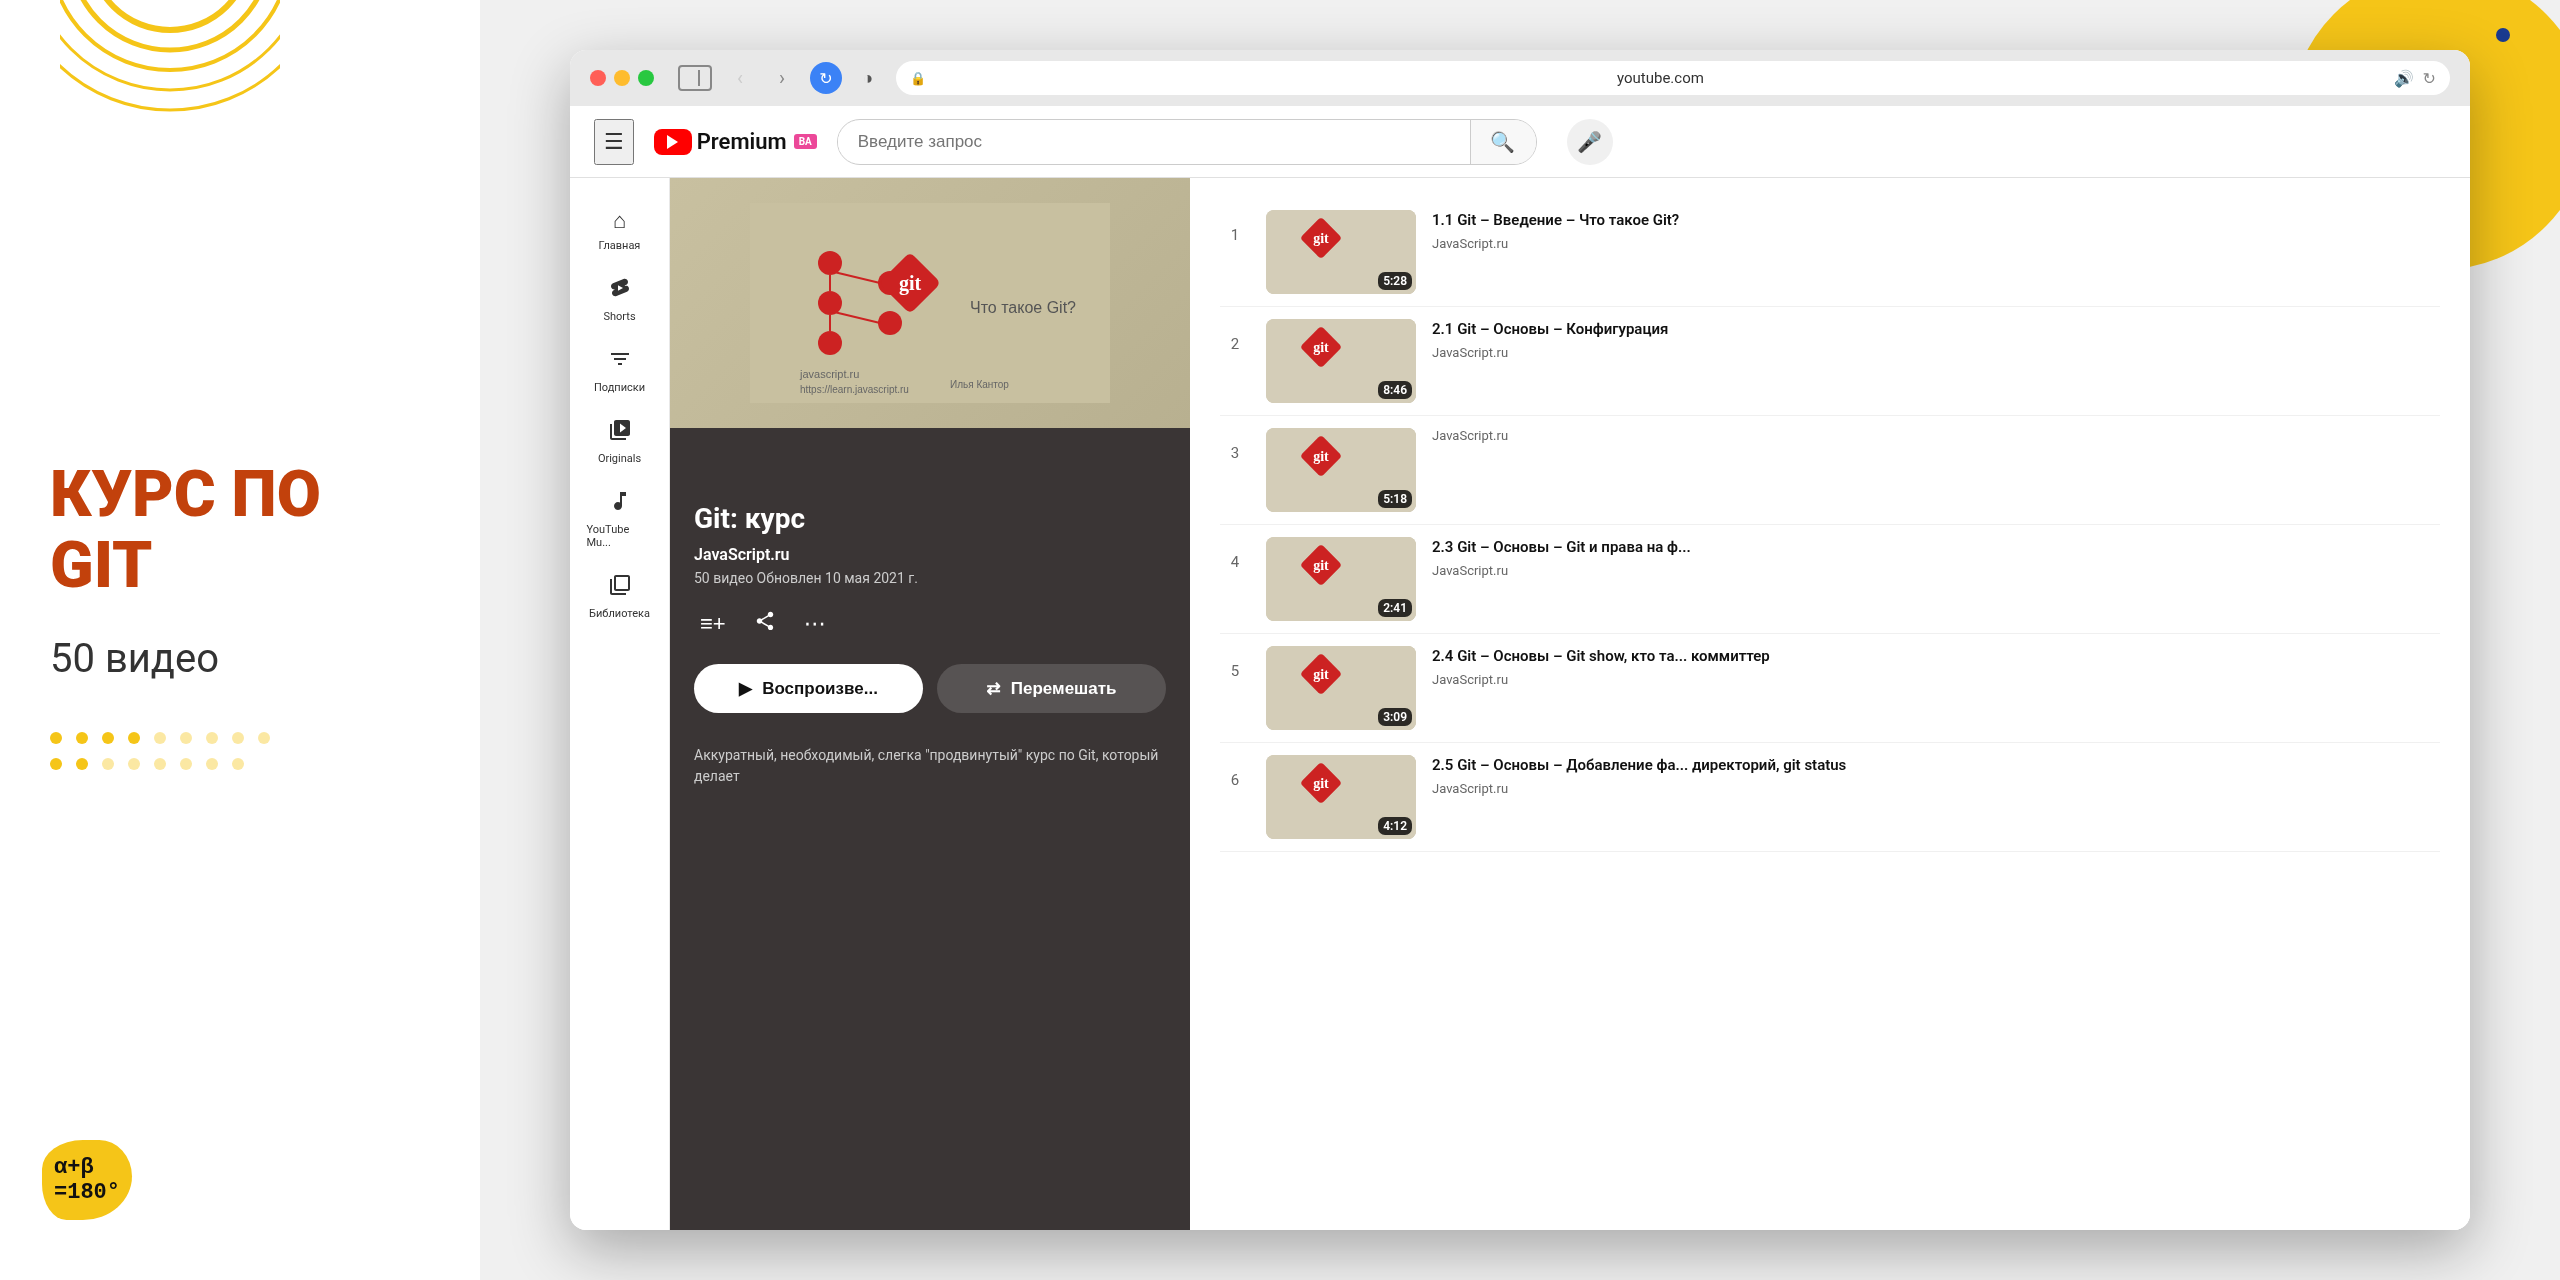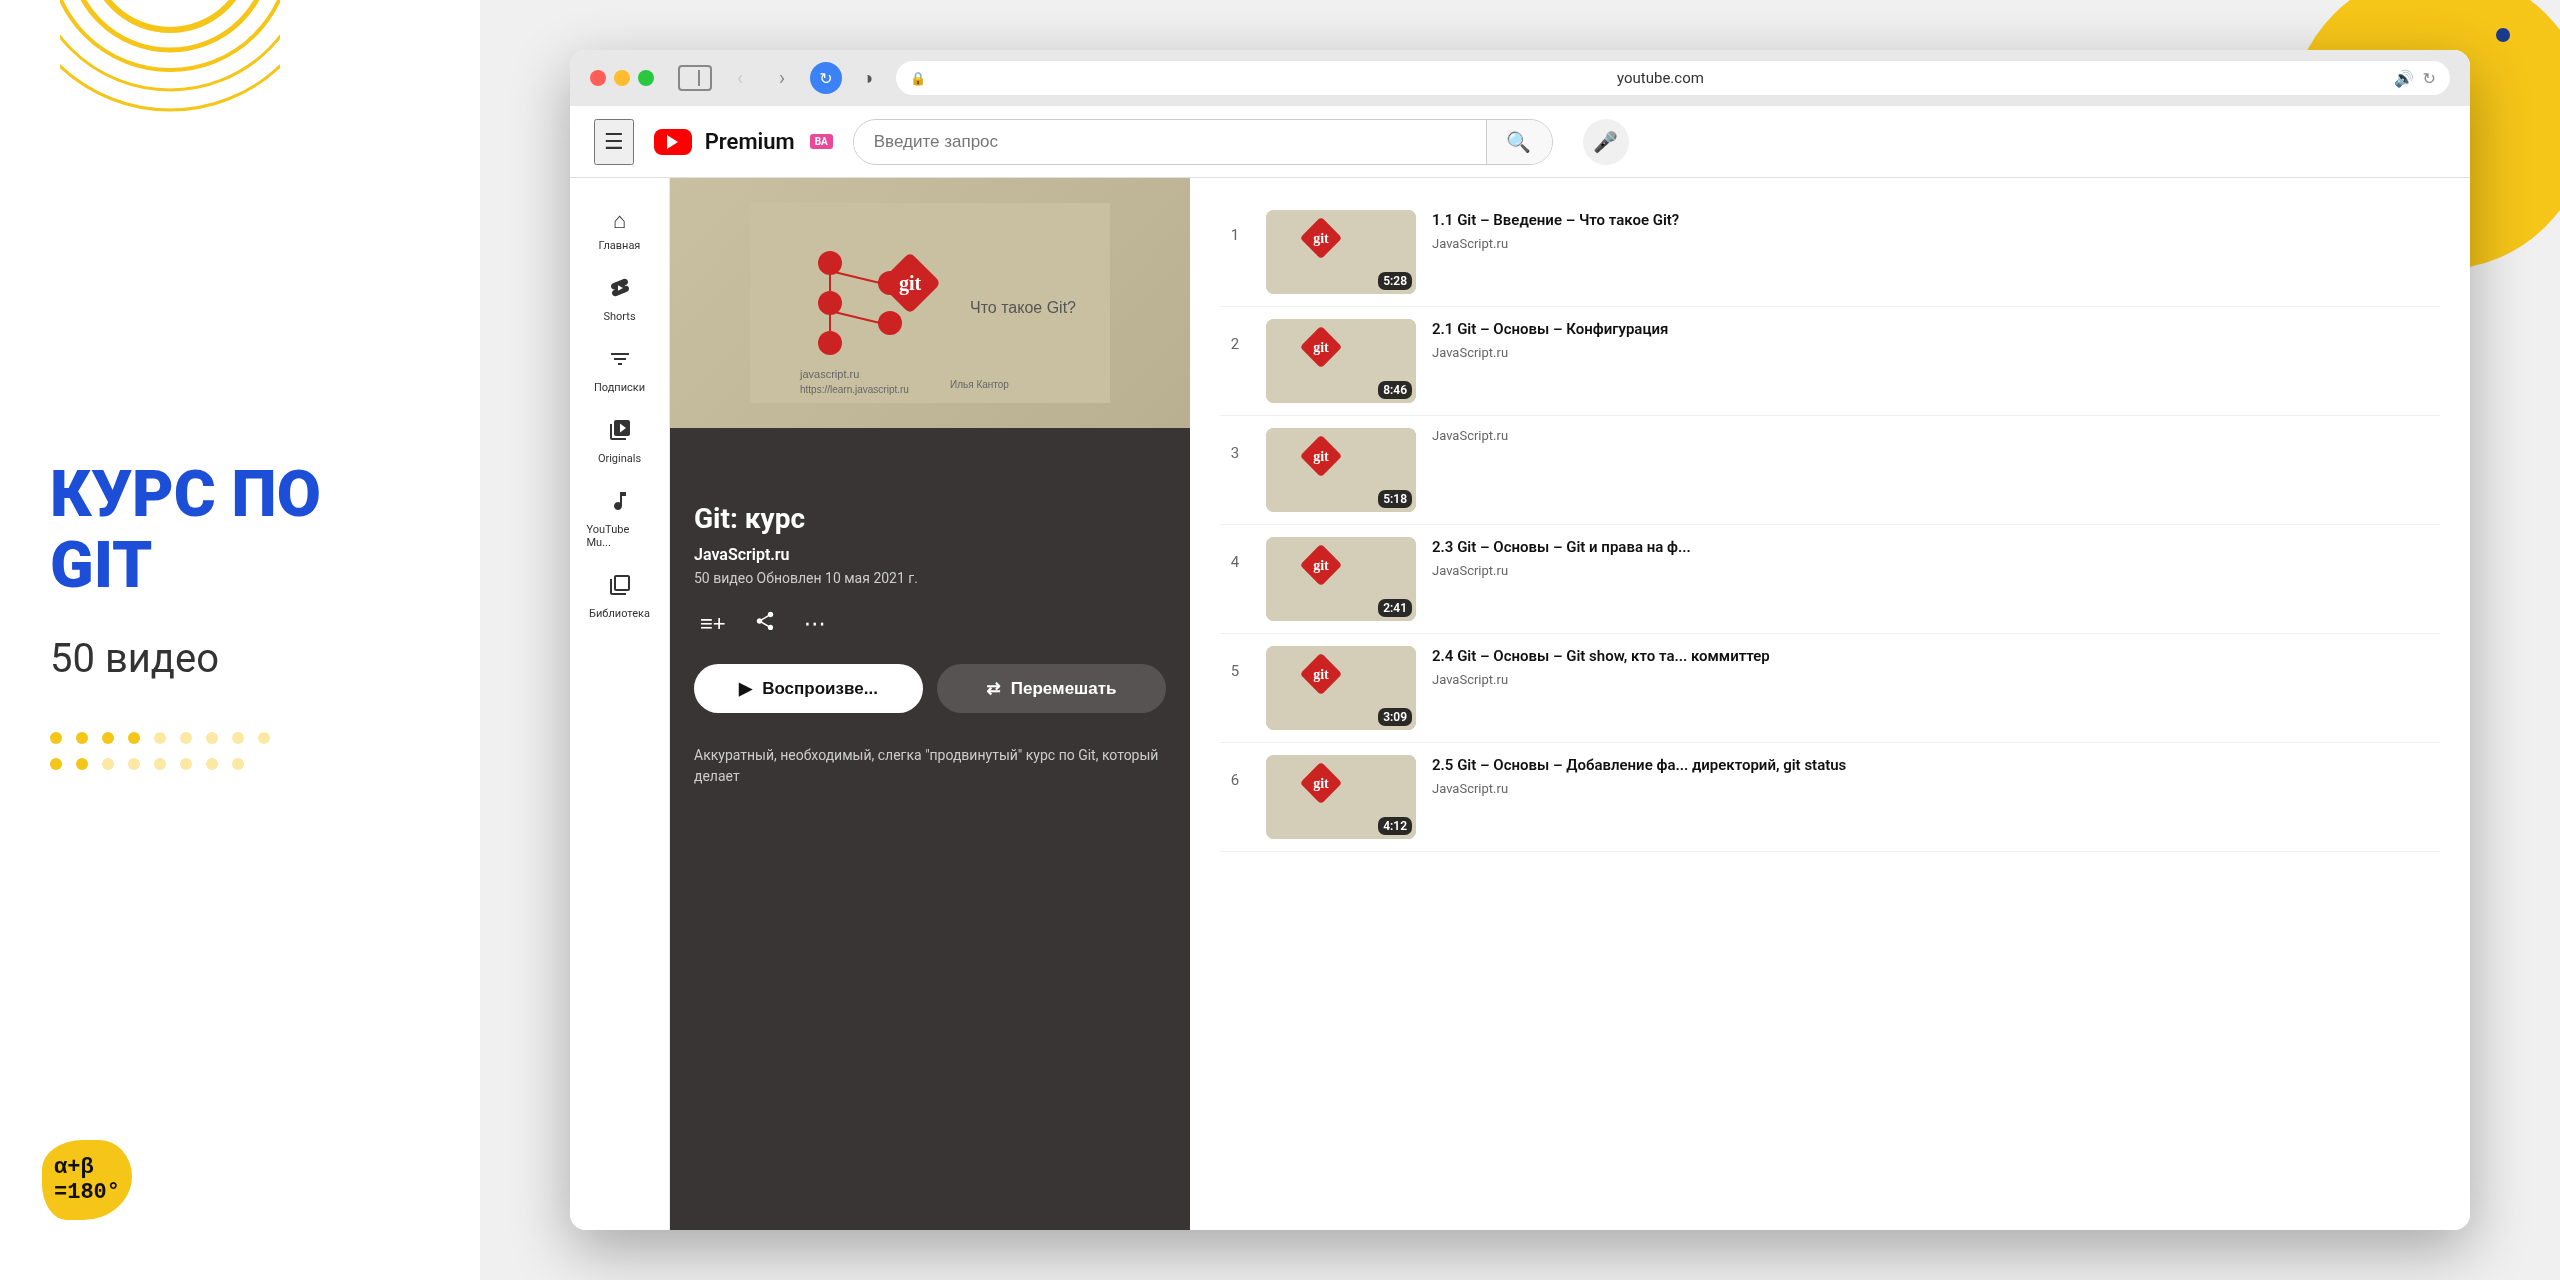--- a/index.html
+++ b/index.html
@@ -29,21 +29,21 @@
       position: absolute;
       top: -20px;
       left: 60px;
       width: 220px;
       height: 220px;
     }
 
     .course-title {
       font-size: 64px;
       font-weight: 900;
-      color: #1d4ed8;
+      color: #c2410c;
       line-height: 1.1;
       margin-bottom: 34px;
     }
 
     .course-subtitle {
       font-size: 40px;
       font-weight: 400;
       color: #333;
       margin-bottom: 50px;
     }
@@ -231,21 +231,21 @@
 
     .yt-logo-area {
       display: flex;
       align-items: center;
       gap: 6px;
     }
 
     .yt-logo {
       display: flex;
       align-items: center;
-      gap: 13px;
+      gap: 5px;
       justify-content: flex-end;
     }
     .yt-icon {
       width: 38px; height: 26px;
       background: #ff0000;
       border-radius: 8px;
       display: flex;
       align-items: center;
       justify-content: center;
     }

